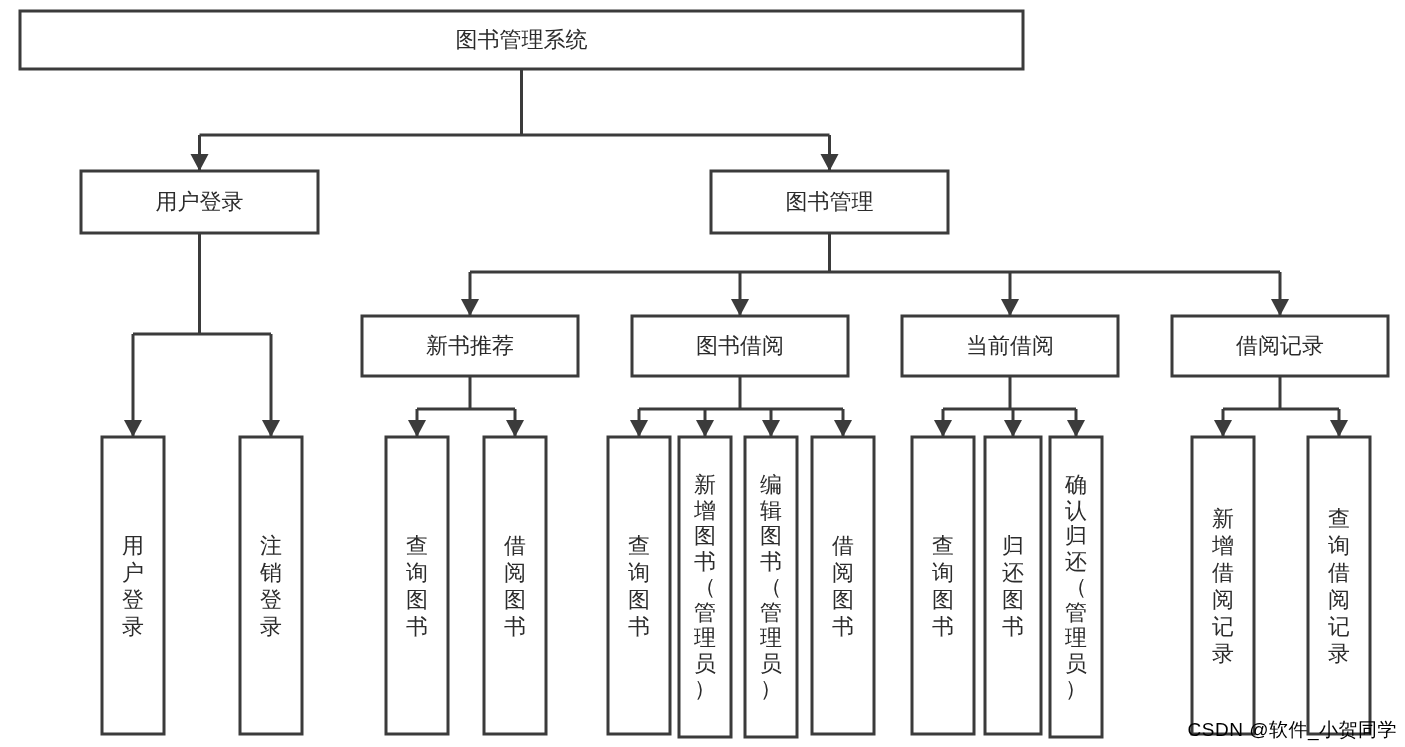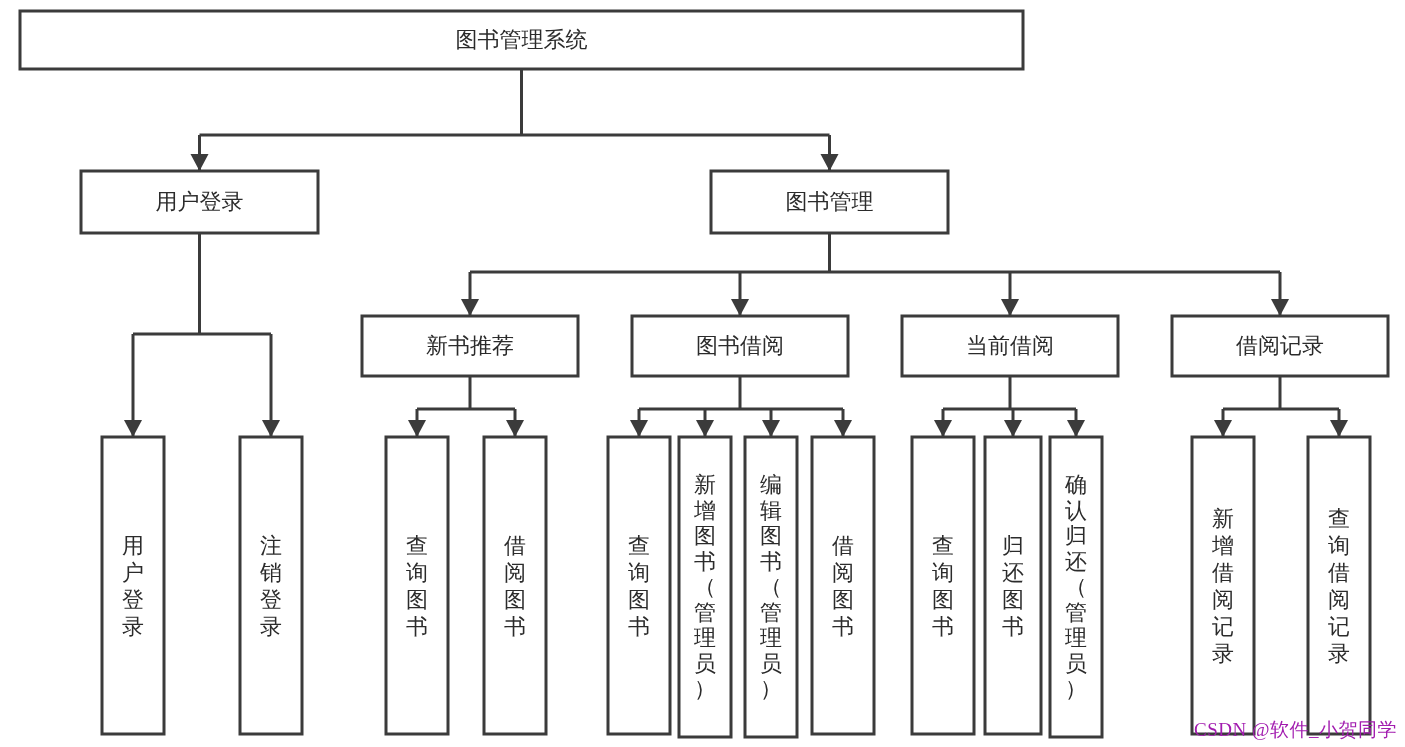--- a/index.html
+++ b/index.html
@@ -50,23 +50,23 @@
   .node-label-vertical {
     fill: #2b2b2b;
     font-family: "DejaVu Sans", "Liberation Sans", sans-serif;
     font-size: 22px;
     text-anchor: middle;
   }
   .watermark-text {
     position: absolute;
     right: 8px;
     bottom: 4px;
-    font-family: Liberation Serif, serif;
+    font-family: Liberation Sans, sans-serif;
     font-size: 19px;
-    color: #a21caf;
+    color: #000000;
     white-space: nowrap;
     letter-spacing: 0.5px;
   }
 </style>
 </head>
 <body>
 
 <div id="diagram-root">
   <svg id="flow-svg" viewBox="0 0 1405 747" xmlns="http://www.w3.org/2000/svg">
     <g id="connectors-layer">

